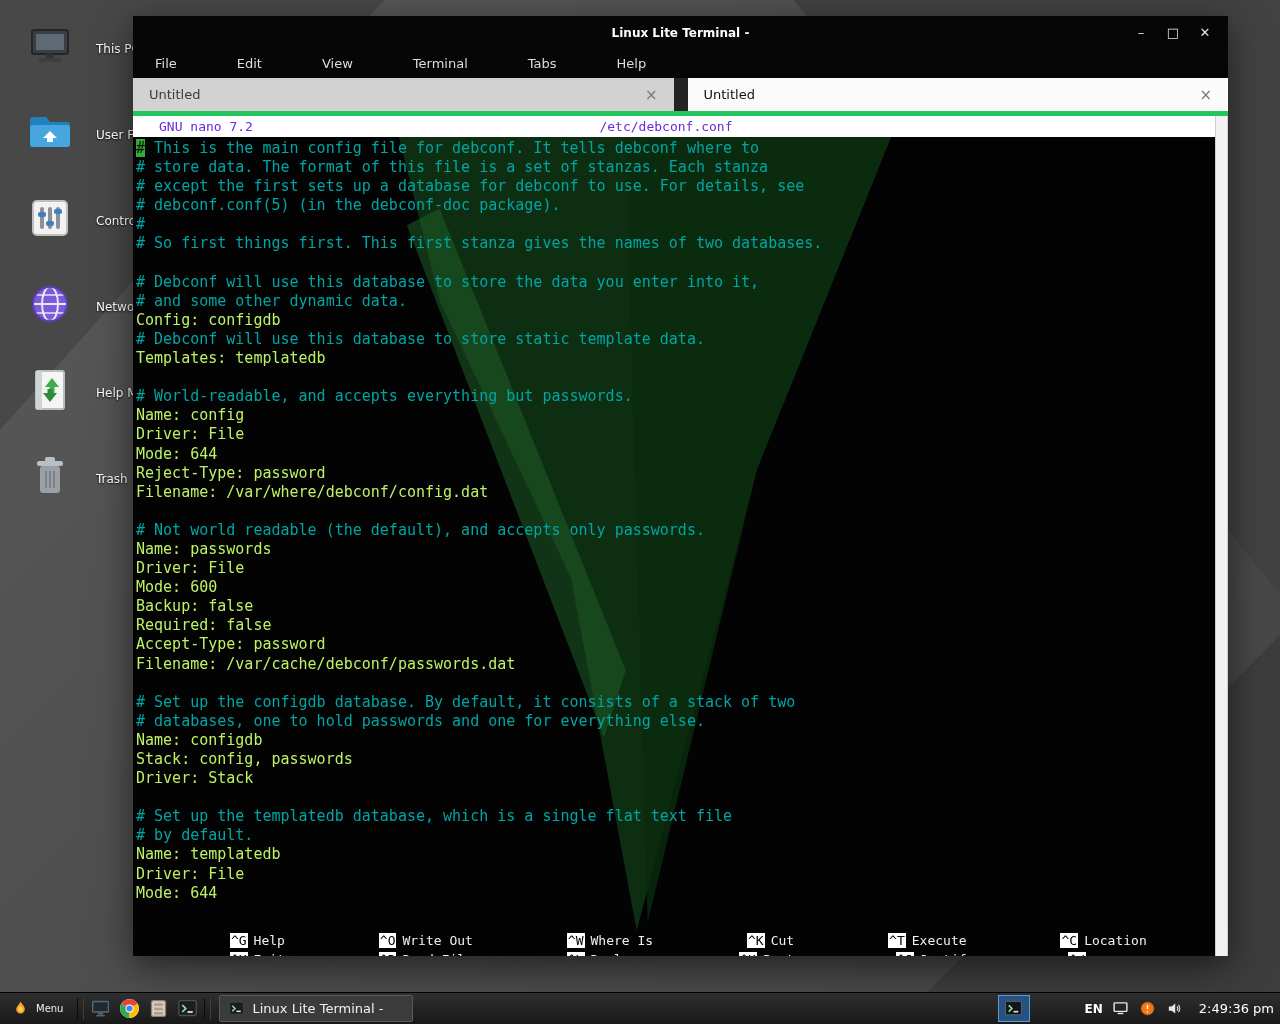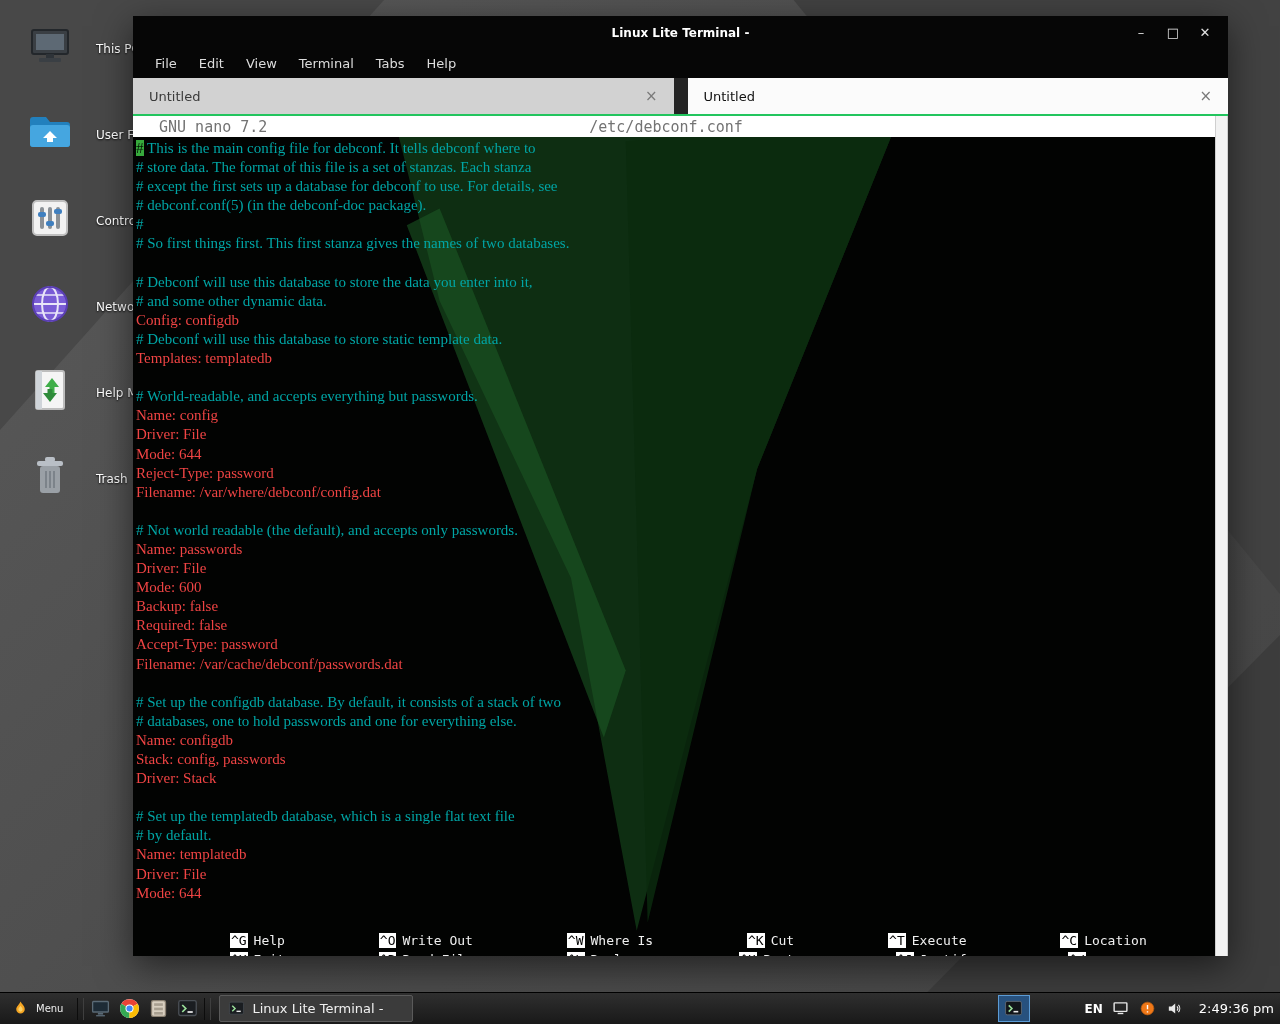--- a/index.html
+++ b/index.html
@@ -20,44 +20,44 @@
   .desk-icon-img svg { width:48px; height:48px; }
   .desk-icon-label { margin-top:5px; color:#fff; font-size:12px; text-align:center; text-shadow:0 1px 2px rgba(0,0,0,.9); white-space:nowrap; }
 
   
   .window { position:absolute; left:133px; top:16px; width:1095px; height:940px; display:flex; flex-direction:column; background:#000; box-shadow:0 10px 34px rgba(0,0,0,.55); z-index:3; }
   .titlebar { height:33px; background:#060606; position:relative; display:flex; align-items:center; flex:none; }
   .title-text { position:absolute; left:0; right:0; text-align:center; color:#fff; font-size:12px; font-weight:bold; }
   .win-controls { margin-left:auto; display:flex; gap:18px; padding-right:16px; z-index:1; }
   .win-btn { color:#e0e0e0; font-size:13px; width:14px; text-align:center; cursor:pointer; line-height:14px; }
 
-  .menubar { height:29px; background:#060606; display:flex; align-items:center; padding-left:11px; flex:none; }
+  .menubar { height:29px; background:#060606; display:flex; align-items:center; padding-left:11px; flex:none;gap:38px; }
   .menu-item { color:#dcdcdc; font-size:13px; padding:0 11px; cursor:pointer; }
 
-  .tabbar { height:38px; background:#242424; display:flex; gap:14px; flex:none; border-bottom:2px solid #22c55e; }
+  .tabbar { height:38px; background:#242424; display:flex; gap:14px; flex:none; border-bottom:5px solid #22c55e; }
   .tab { flex:1; display:flex; align-items:center; justify-content:space-between; padding:0 16px; background:#d2d2d2; color:#3a3a3a; font-size:13px; cursor:pointer; }
   .tab.active { background:#fbfbfb; color:#111; }
   .tab-close { color:#7a7a7a; font-size:15px; cursor:pointer; }
 
   
   .term { flex:1; position:relative; background:#020302; font-family:"DejaVu Sans Mono", monospace; overflow:hidden; }
   .feather { position:absolute; inset:0; z-index:0; }
   .feather div { position:absolute; inset:0; }
   .f1 { background:#123a17; opacity:.8; clip-path:polygon(24% 1%,70% 0%,57% 42%,46% 97%,40% 55%,28% 22%); }
   .f2 { background:#0a2a0e; opacity:.85; clip-path:polygon(45% 3%,70% 0%,57% 42%,47% 96%); }
   .f3 { background:#1e5c26; opacity:.55; clip-path:polygon(25% 13%,28% 11%,45% 66%,43% 74%); }
 
-  .nano-header { position:relative; z-index:2; height:21px; background:#ffffff; color:#737373; font-size:15px; display:flex; align-items:center; margin-right:13px; }
+  .nano-header { position:relative; z-index:2; height:21px; background:#ffffff; color:#6d28d9; font-size:13px; display:flex; align-items:center; margin-right:13px; }
   .nano-app { margin-left:26px; white-space:pre; }
   .nano-file { position:absolute; left:0; right:16px; text-align:center; }
 
-  .nano-lines { position:relative; z-index:1; padding:2px 20px 0 3px;font-family:Liberation Serif, serif; }
+  .nano-lines { position:relative; z-index:1; padding:2px 20px 0 3px; }
   .term-line { height:19.1px; line-height:19.1px; font-size:15px; white-space:pre; color:#f0f0f0; }
   .term-line.comment { color:#00a5a5; }
-  .term-line.normal { color:#ef4444; }
+  .term-line.normal { color:#bef264; }
   .cursor { background:#37a93c; color:#001500; }
 
   .nano-shortcuts { position:absolute; z-index:2; left:3px; right:20px; bottom:6px; font-size:13px; color:#f0f0f0; }
   .sc-row { display:grid; grid-template-columns:repeat(7,1fr); }
   .sc { height:19.1px; line-height:19.1px; white-space:pre; cursor:pointer; }
   .sc-key { background:#fff; color:#000; padding:0 1px; }
   .sc-label { margin-left:6px; }
 
   .term-scrollbar { position:absolute; right:0; top:0; bottom:0; width:13px; background:#cfcfcf; z-index:3; cursor:pointer; }
   .term-scrollbar .thumb { position:absolute; left:1px; right:1px; top:0; bottom:0; background:#f2f2f2; }

